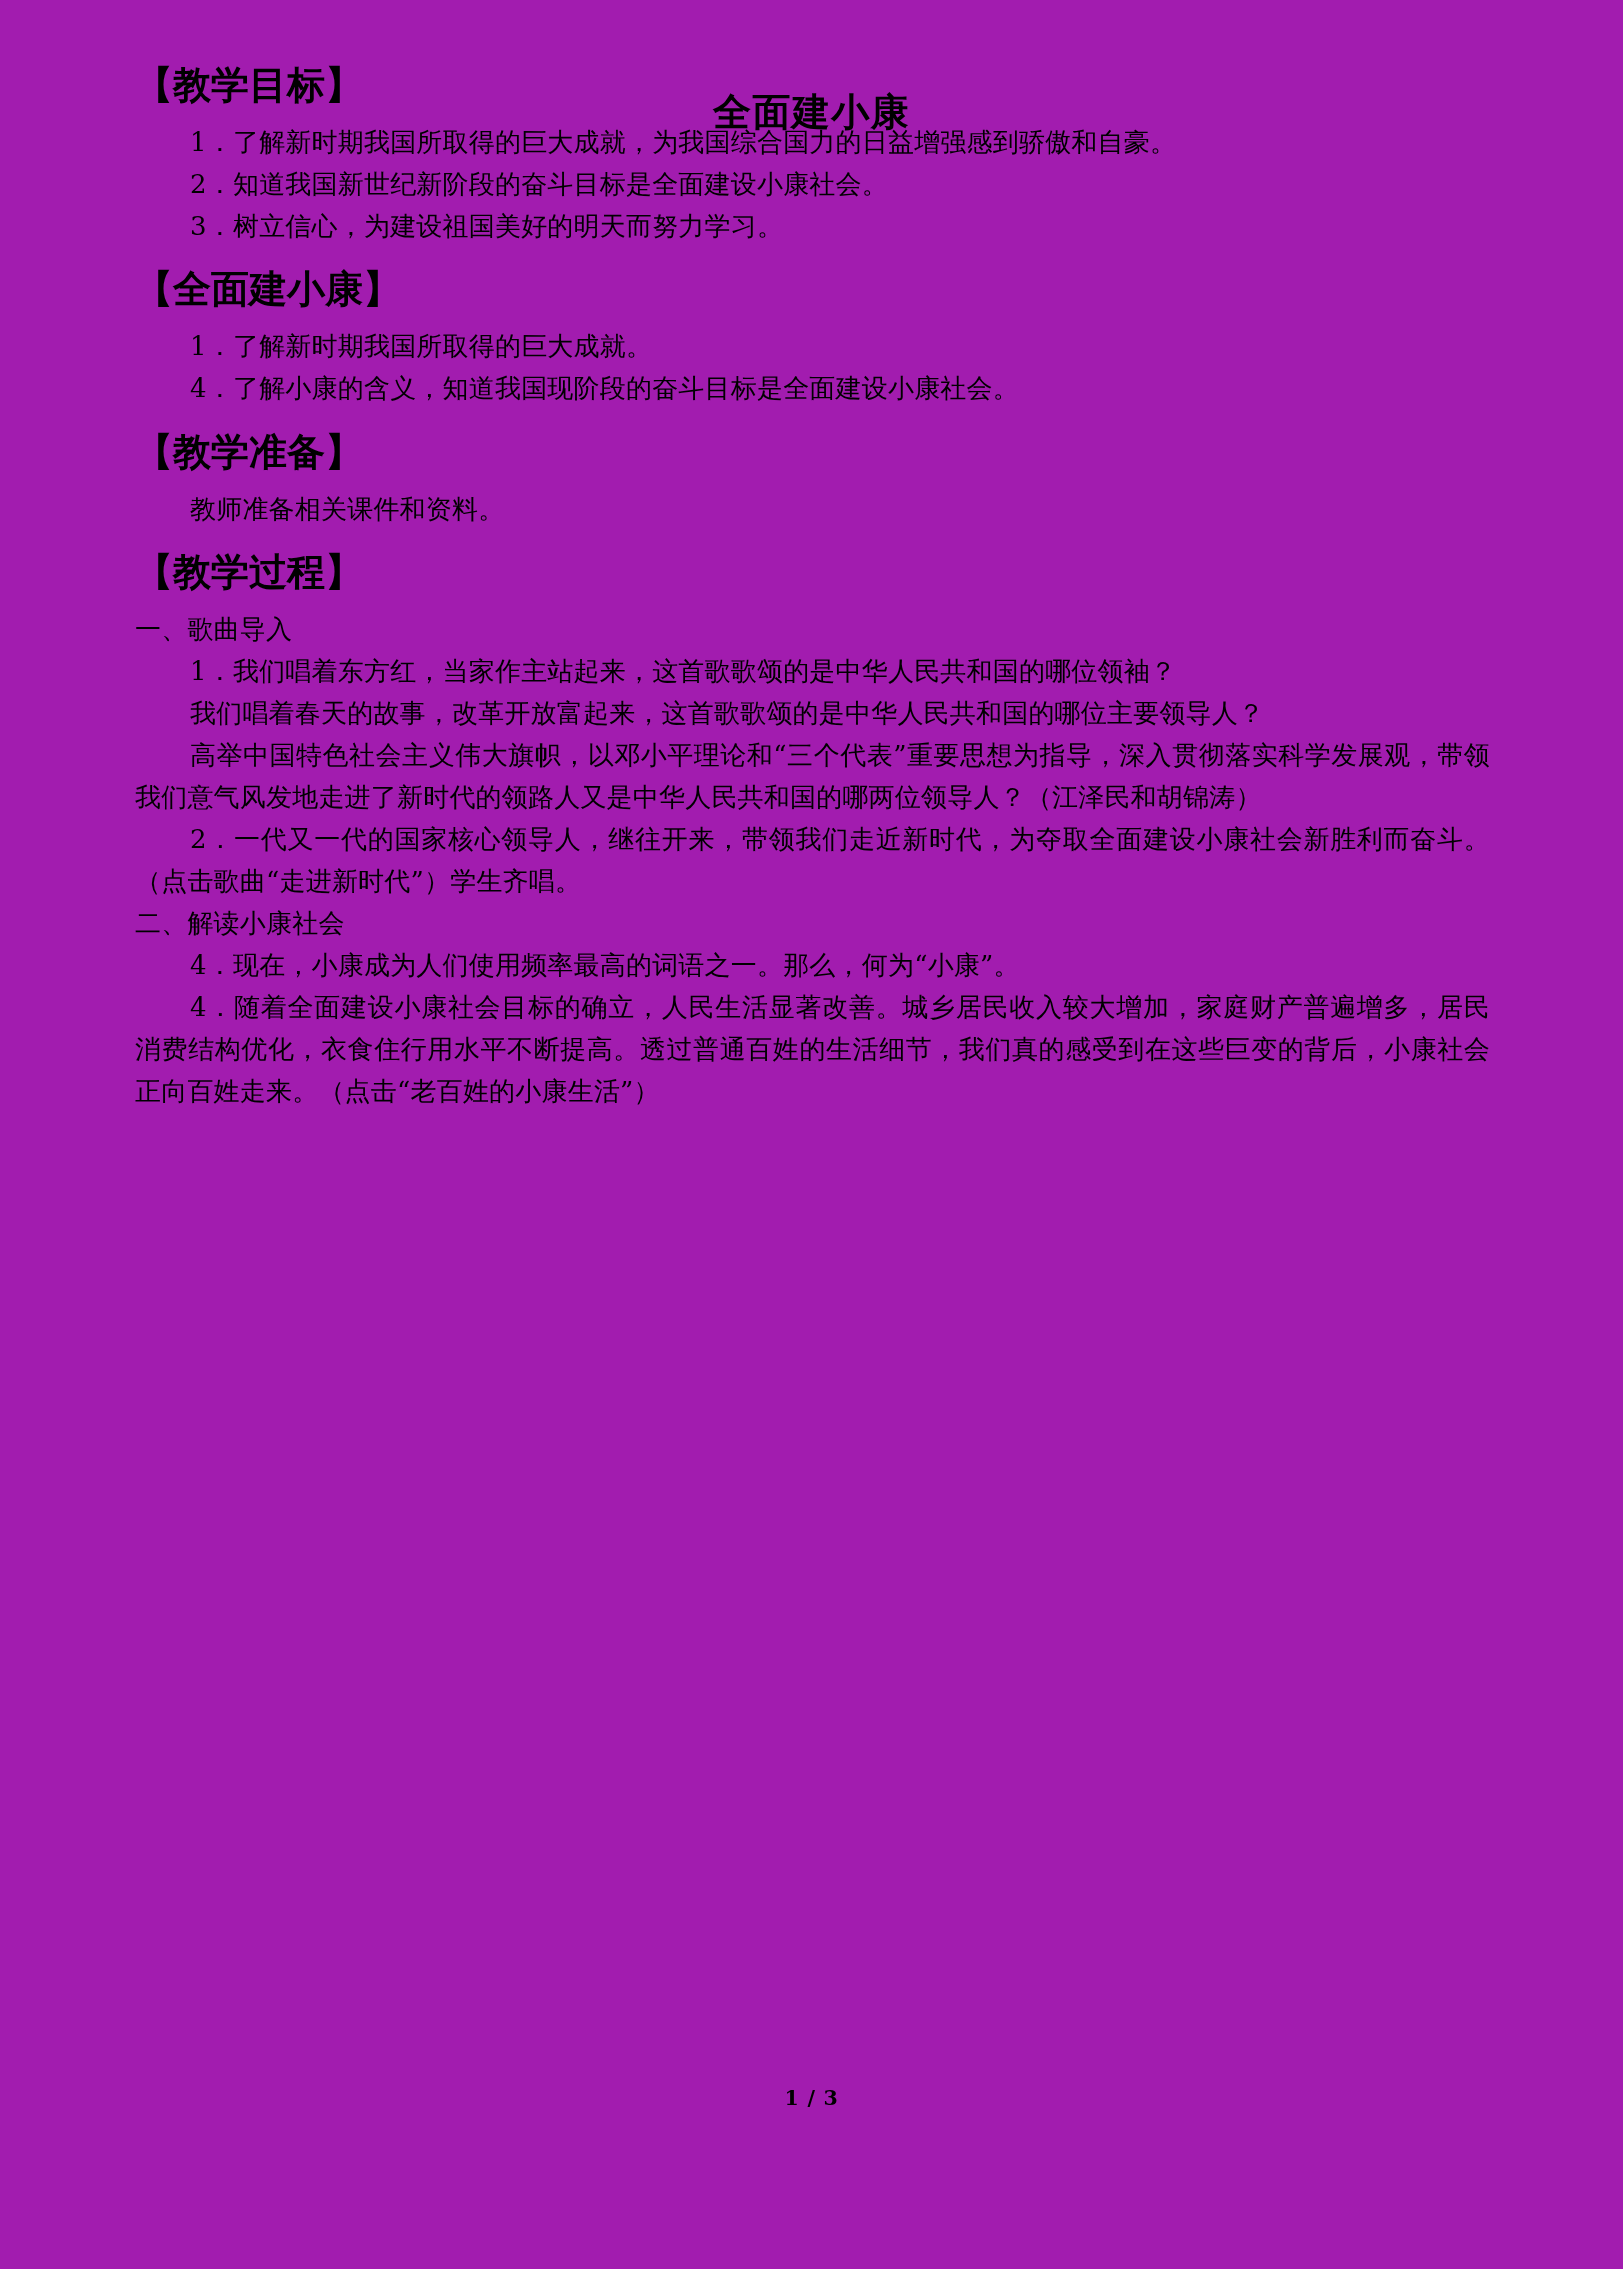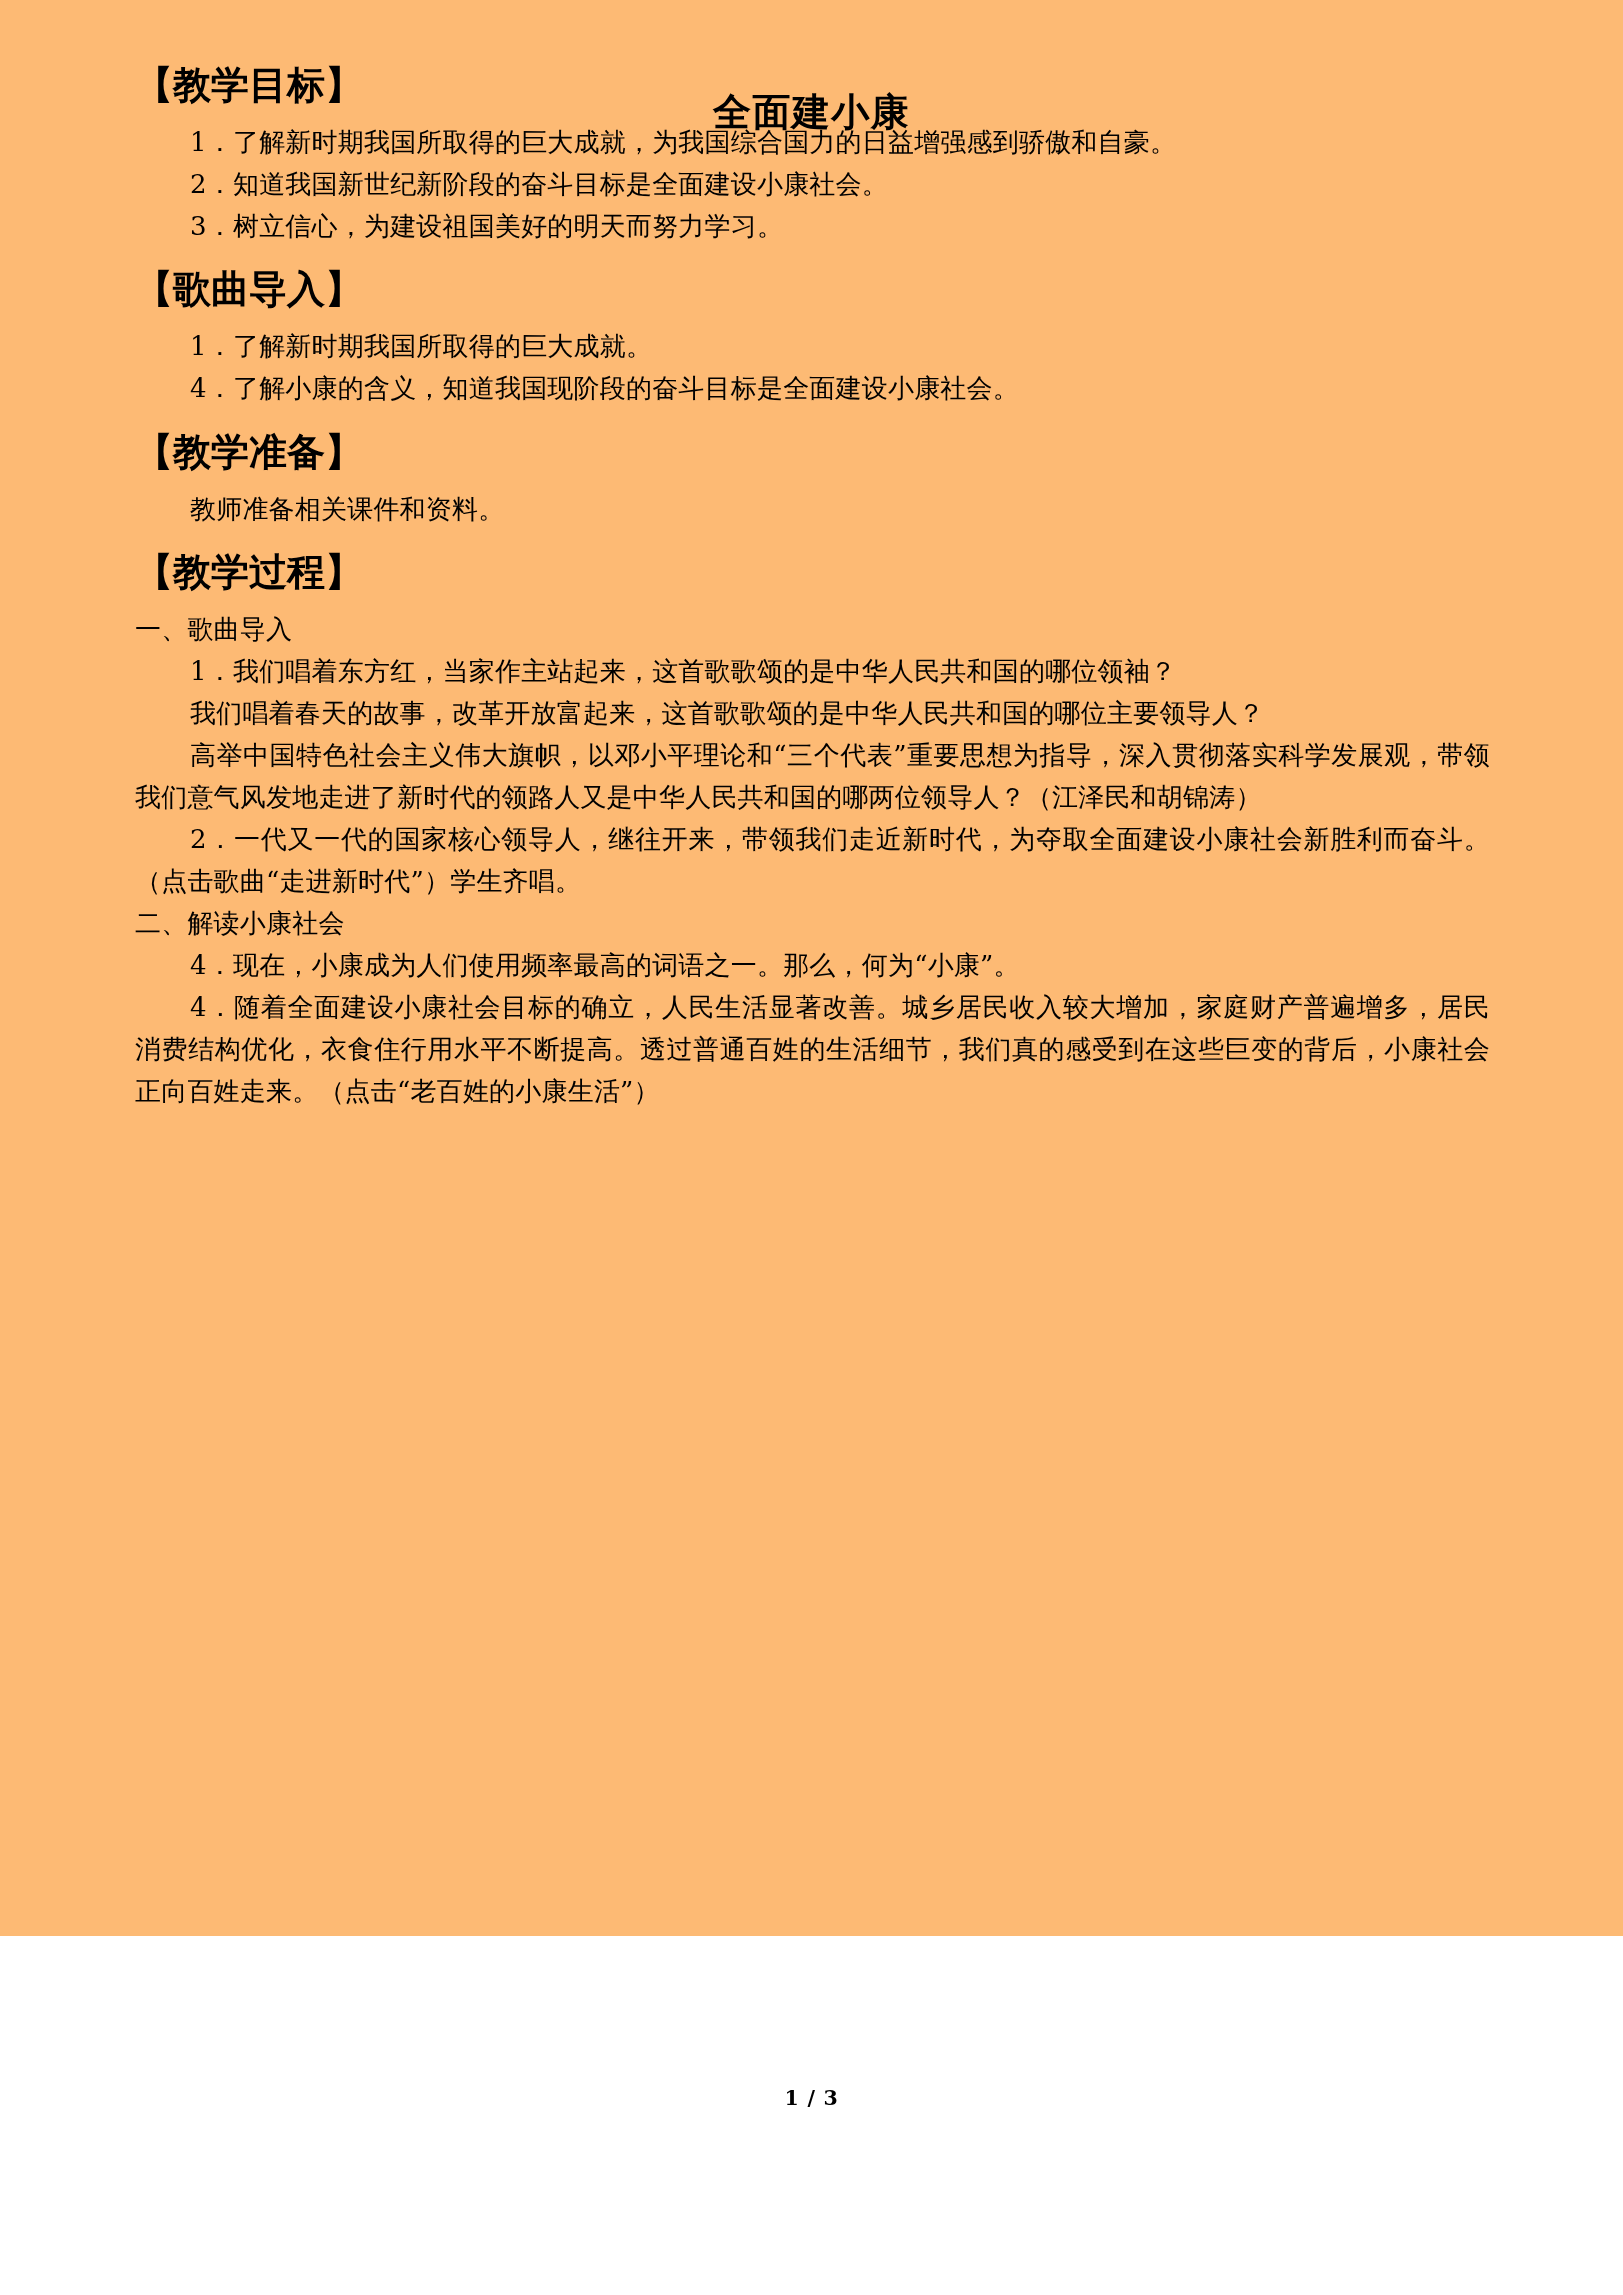--- a/index.html
+++ b/index.html
@@ -12,22 +12,22 @@
     height: 2295px;
     position: relative;
     font-family: "DejaVu Serif", "Liberation Serif", serif;
     color: #000000;
     overflow: hidden;
   }
   .page {
     position: absolute;
     left: 0; top: 0;
     width: 1623px;
-    height: 1936px;
-    background: #fdba74;
+    height: 2269px;
+    background: #a21caf;
     box-sizing: border-box;
     padding: 0;
   }
   .content {
     position: absolute;
     left: 135px;
     top: 0;
     width: 1355px;
   }
 
@@ -102,21 +102,21 @@
     <div style="height:60px"></div>
 
     <div class="section-heading">【教学目标】</div>
     <div class="gap-sm"></div>
     <p class="para indent2">1．了解新时期我国所取得的巨大成就，为我国综合国力的日益增强感到骄傲和自豪。</p>
     <p class="para indent2">2．知道我国新世纪新阶段的奋斗目标是全面建设小康社会。</p>
     <p class="para indent2">3．树立信心，为建设祖国美好的明天而努力学习。</p>
 
     <div class="gap-md"></div>
 
-    <div class="section-heading">【歌曲导入】</div>
+    <div class="section-heading">【全面建小康】</div>
     <div class="gap-sm"></div>
     <p class="para indent2">1．了解新时期我国所取得的巨大成就。</p>
     <p class="para indent2">4．了解小康的含义，知道我国现阶段的奋斗目标是全面建设小康社会。</p>
 
     <div class="gap-md"></div>
 
     <div class="section-heading">【教学准备】</div>
     <div class="gap-sm"></div>
     <p class="para indent2">教师准备相关课件和资料。</p>
 

